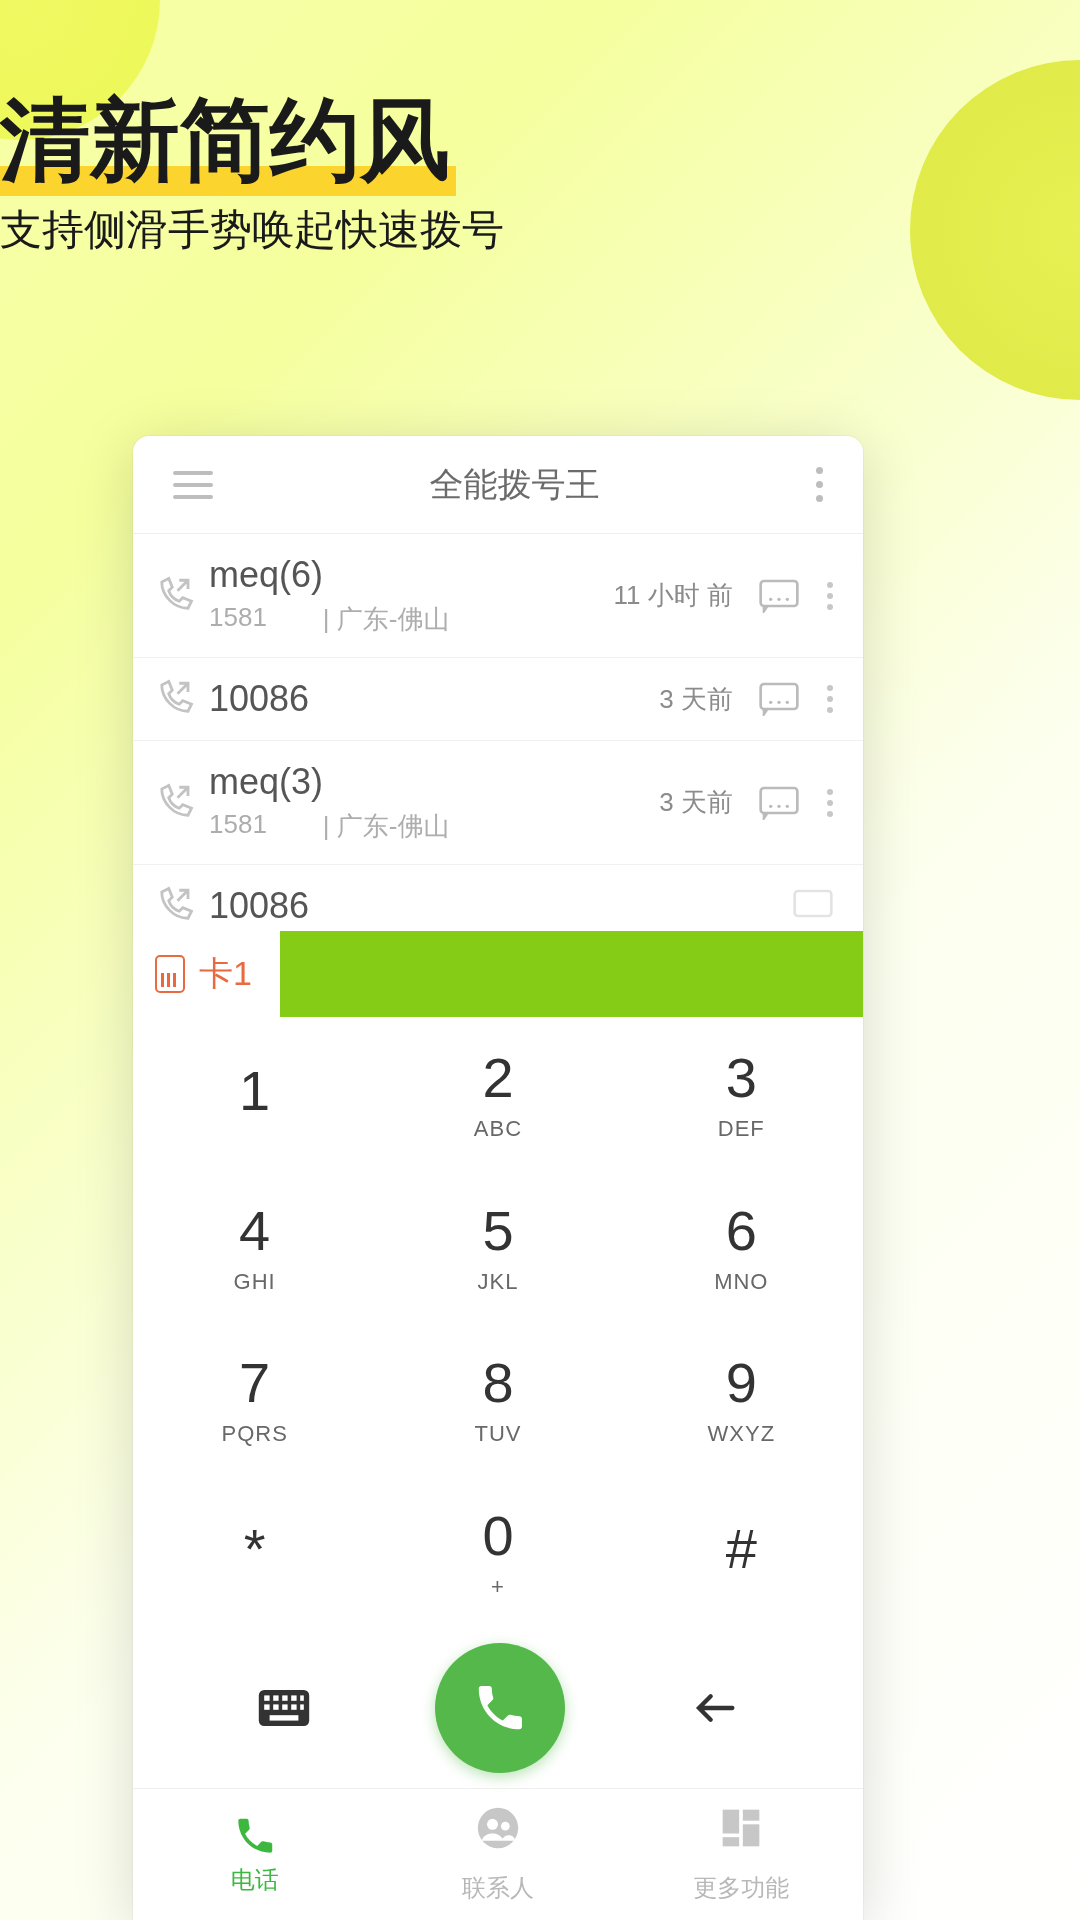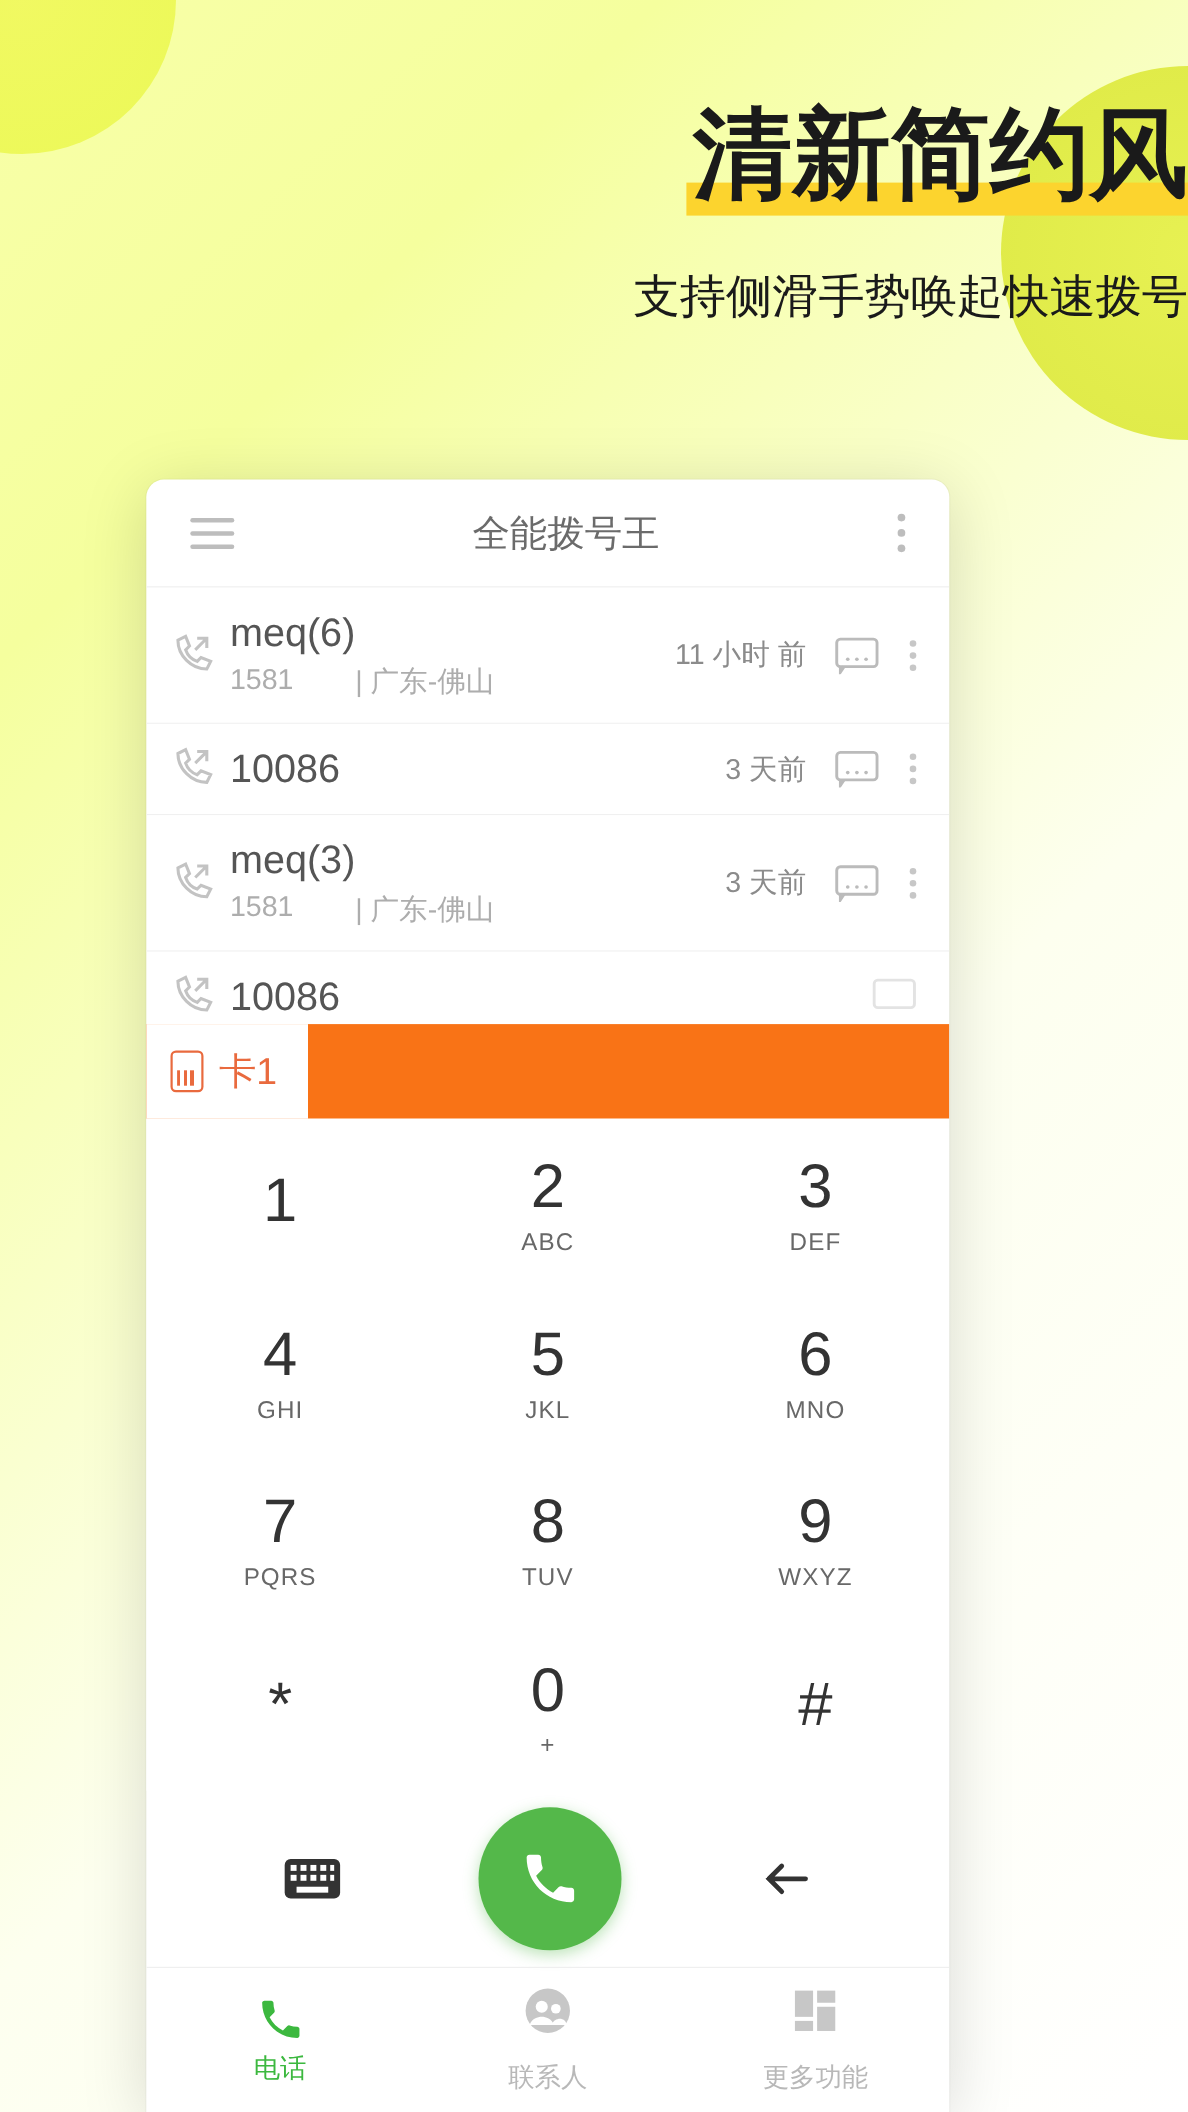--- a/index.html
+++ b/index.html
@@ -23,40 +23,39 @@
   position: absolute;
   right: -170px; top: 60px;
   width: 340px; height: 340px;
   border-radius: 50%;
   background: radial-gradient(circle at 50% 50%, #e6f04c 0%, #dce83f 100%);
   opacity: .95;
 }
 .hero {
   position: absolute;
   top: 80px; left: 0; right: 0;
-  text-align: right;
+  text-align: left;
 }
 .hero h1 {
   font-size: 90px;
   font-weight: 700;
   color: #1a1a1a;
   position: relative;
   display: inline-block;
   z-index: 2;
 }
 .hero h1::before {
   content: "";
   position: absolute;
   left: -6px; right: -6px; bottom: 6px;
   height: 30px;
   background: #fcd42e;
   z-index: -1;
 }
 .hero p {
-  margin-top: 40px;
   font-size: 42px;
   color: #1a1a1a;
 }
 
 .phone {
   position: absolute;
   left: 133px; top: 436px;
   width: 730px; height: 1484px;
   background: #fff;
   border-radius: 16px 16px 0 0;
@@ -98,21 +97,21 @@
 .call-sub { font-size: 26px; color: #adadad; margin-top: 6px; display: flex; gap: 56px; }
 .call-time { font-size: 26px; color: #8b8b8b; margin-right: 12px; }
 .sms-icon { width: 40px; height: 34px; }
 .item-more { display: flex; flex-direction: column; gap: 5px; margin-left: 14px; cursor: pointer; }
 .item-more span { width: 6px; height: 6px; border-radius: 50%; background: #c7c7c7; }
 
 .sim-bar {
   height: 86px;
   display: flex;
   align-items: center;
-  background: #f97316;
+  background: #84cc16;
 }
 .sim-chip {
   background: #fff;
   height: 100%;
   display: flex; align-items: center;
   padding: 0 28px 0 22px;
   gap: 14px;
   font-size: 34px;
   color: #e96a3e;
 }

